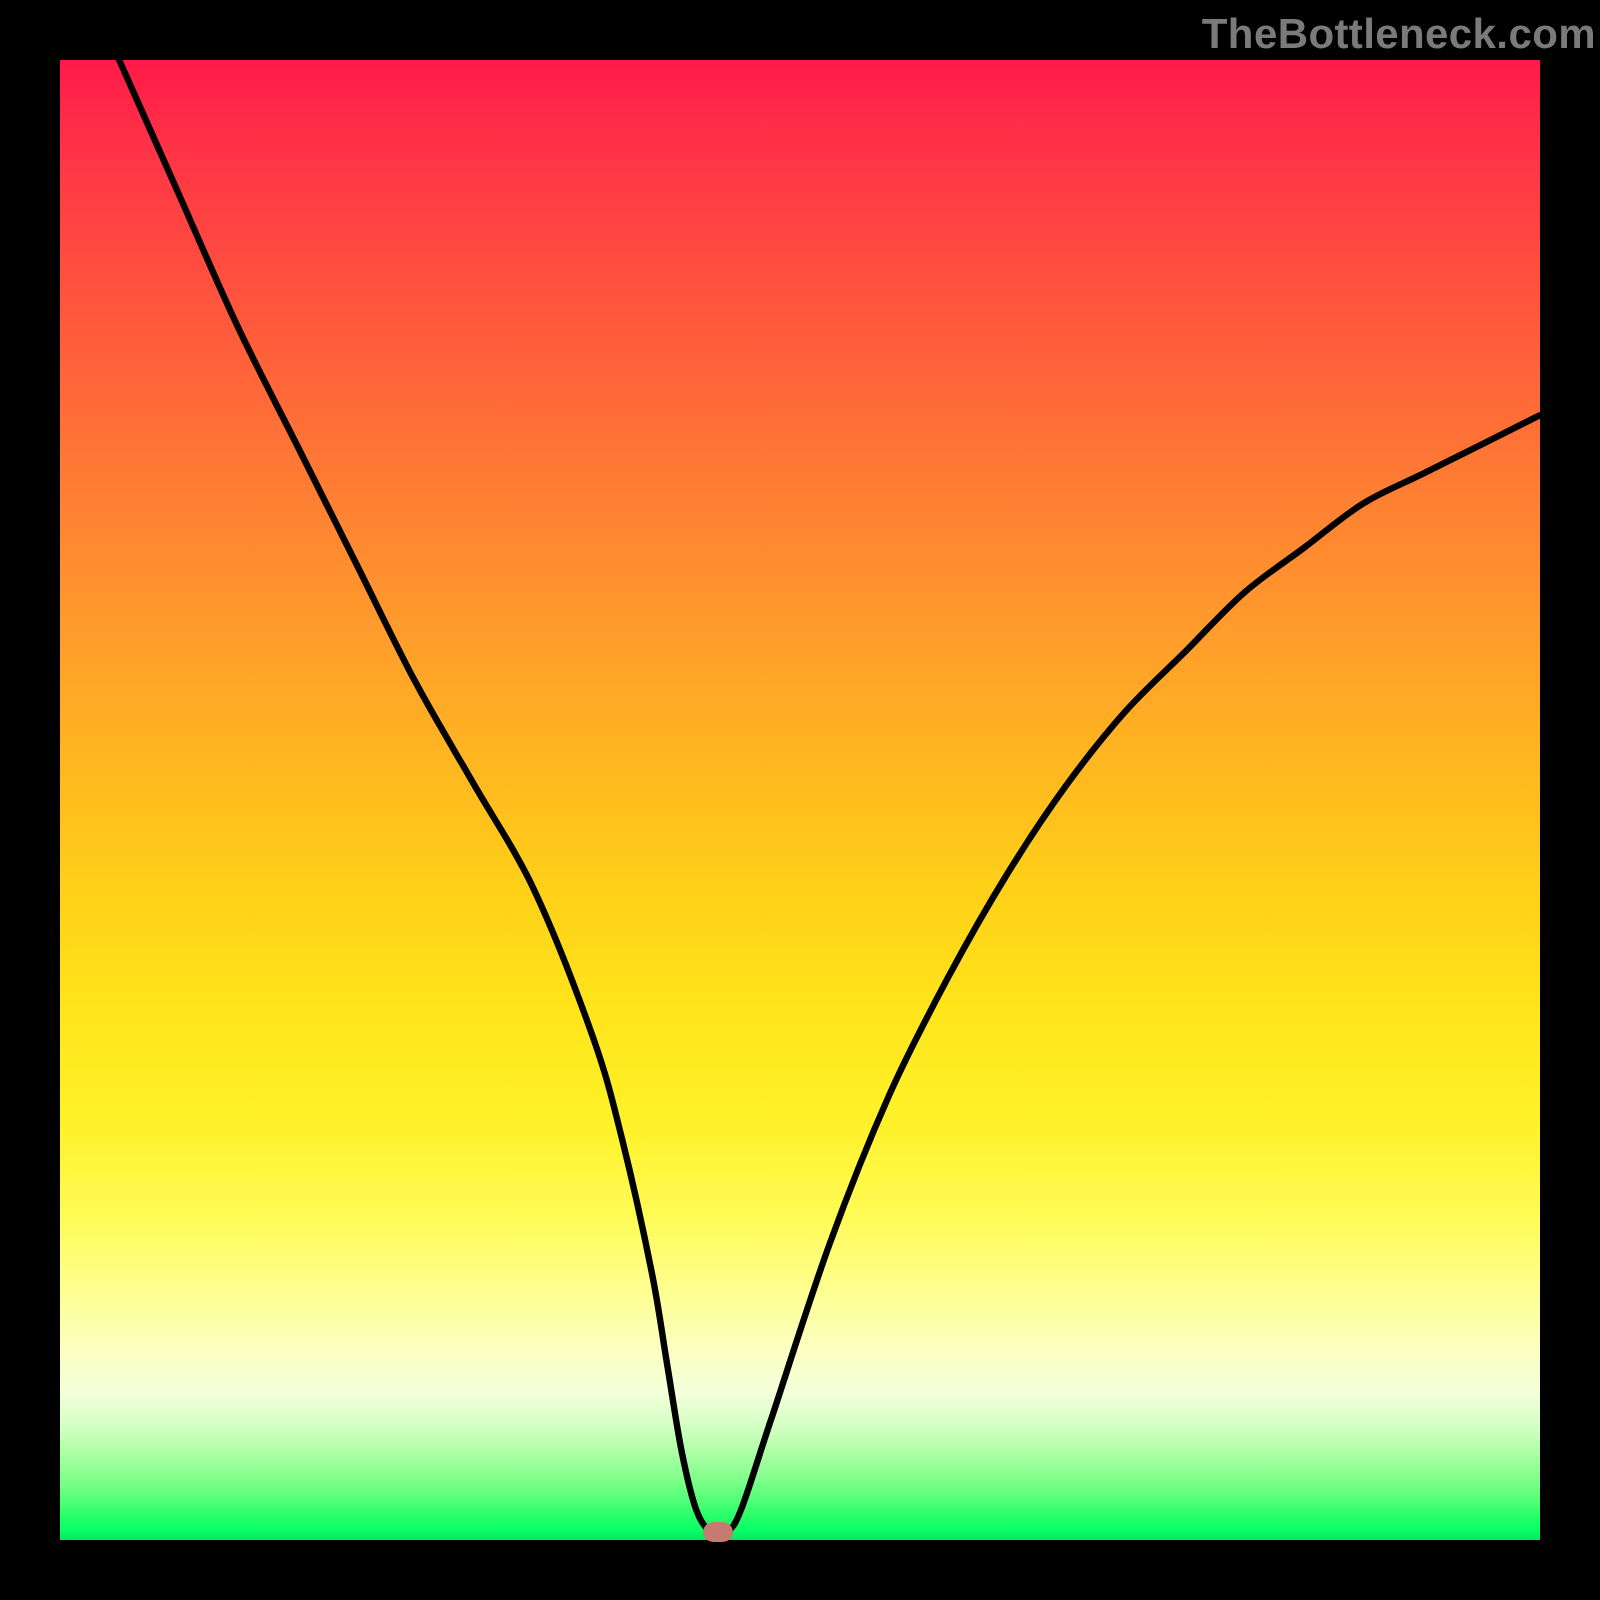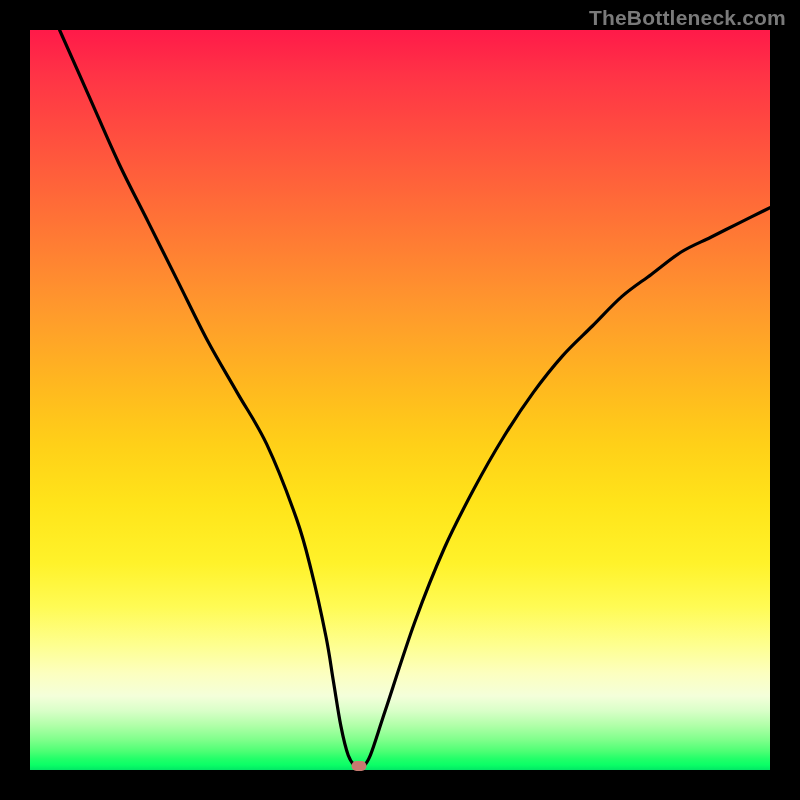--- a/index.html
+++ b/index.html
@@ -9,21 +9,21 @@
   }
   .container {
     width: 800px;
     height: 800px;
     position: relative;
     background: #000;
   }
   .watermark {
     position: absolute;
     top: 6px;
-    right: 14px;
+    right: 2px;
     font-family: Arial, Helvetica, sans-serif;
     font-size: 21px;
     font-weight: bold;
     color: #7a7a7a;
     letter-spacing: 0.2px;
     z-index: 10;
   }
   .plot {
     position: absolute;
     left: 30px;

